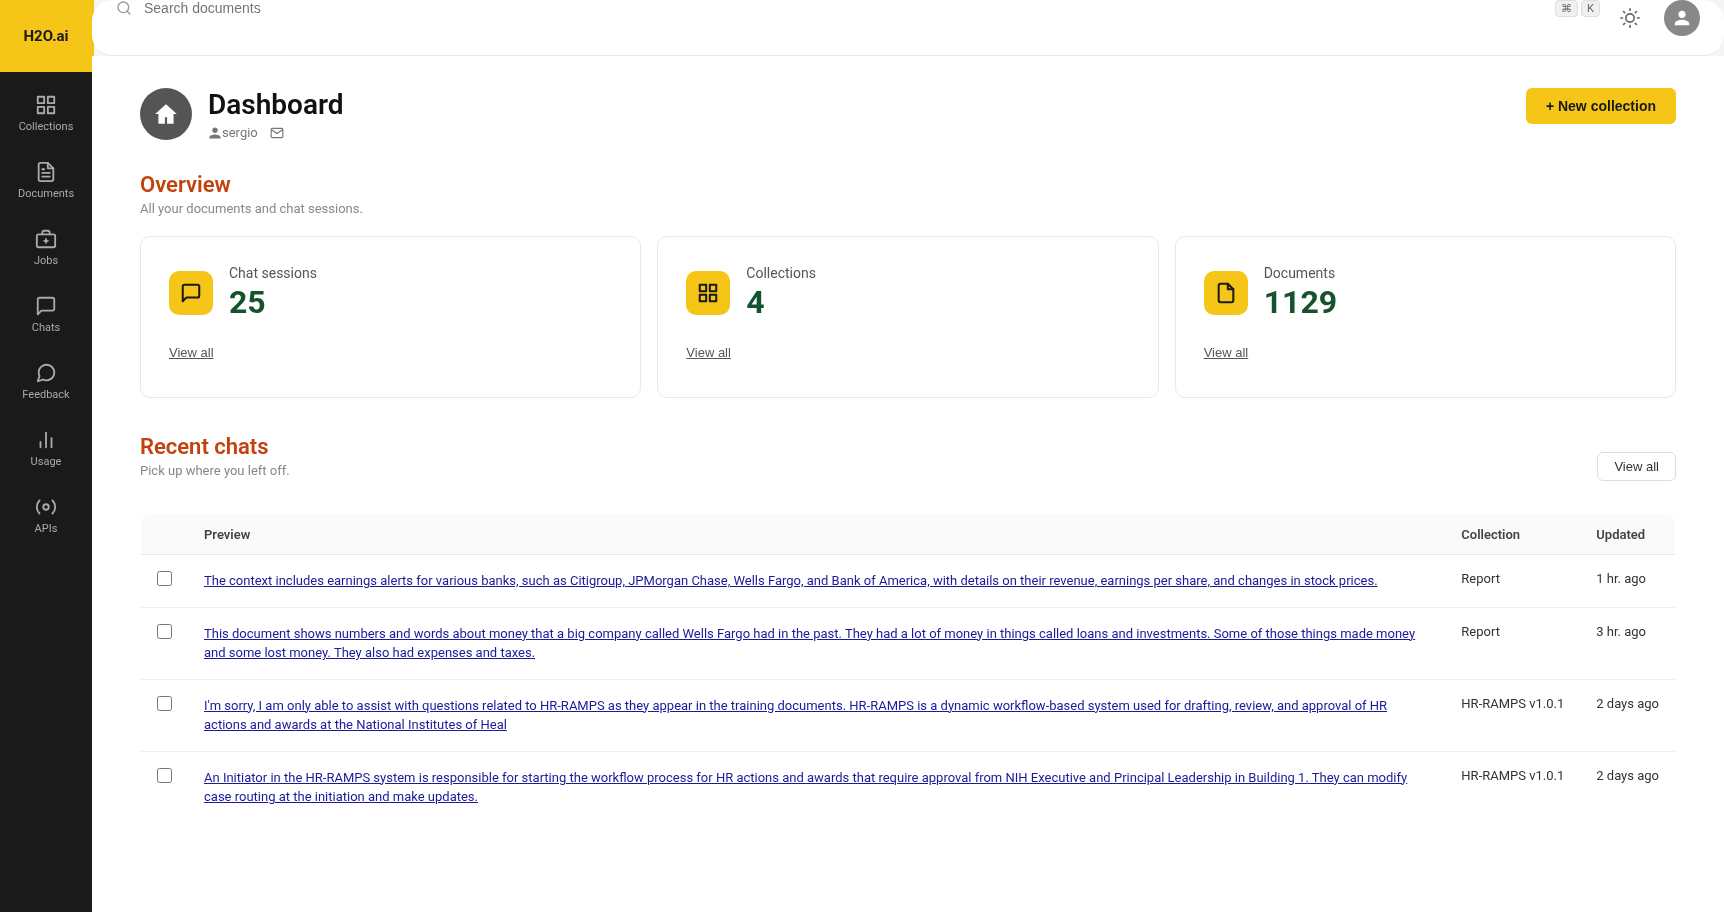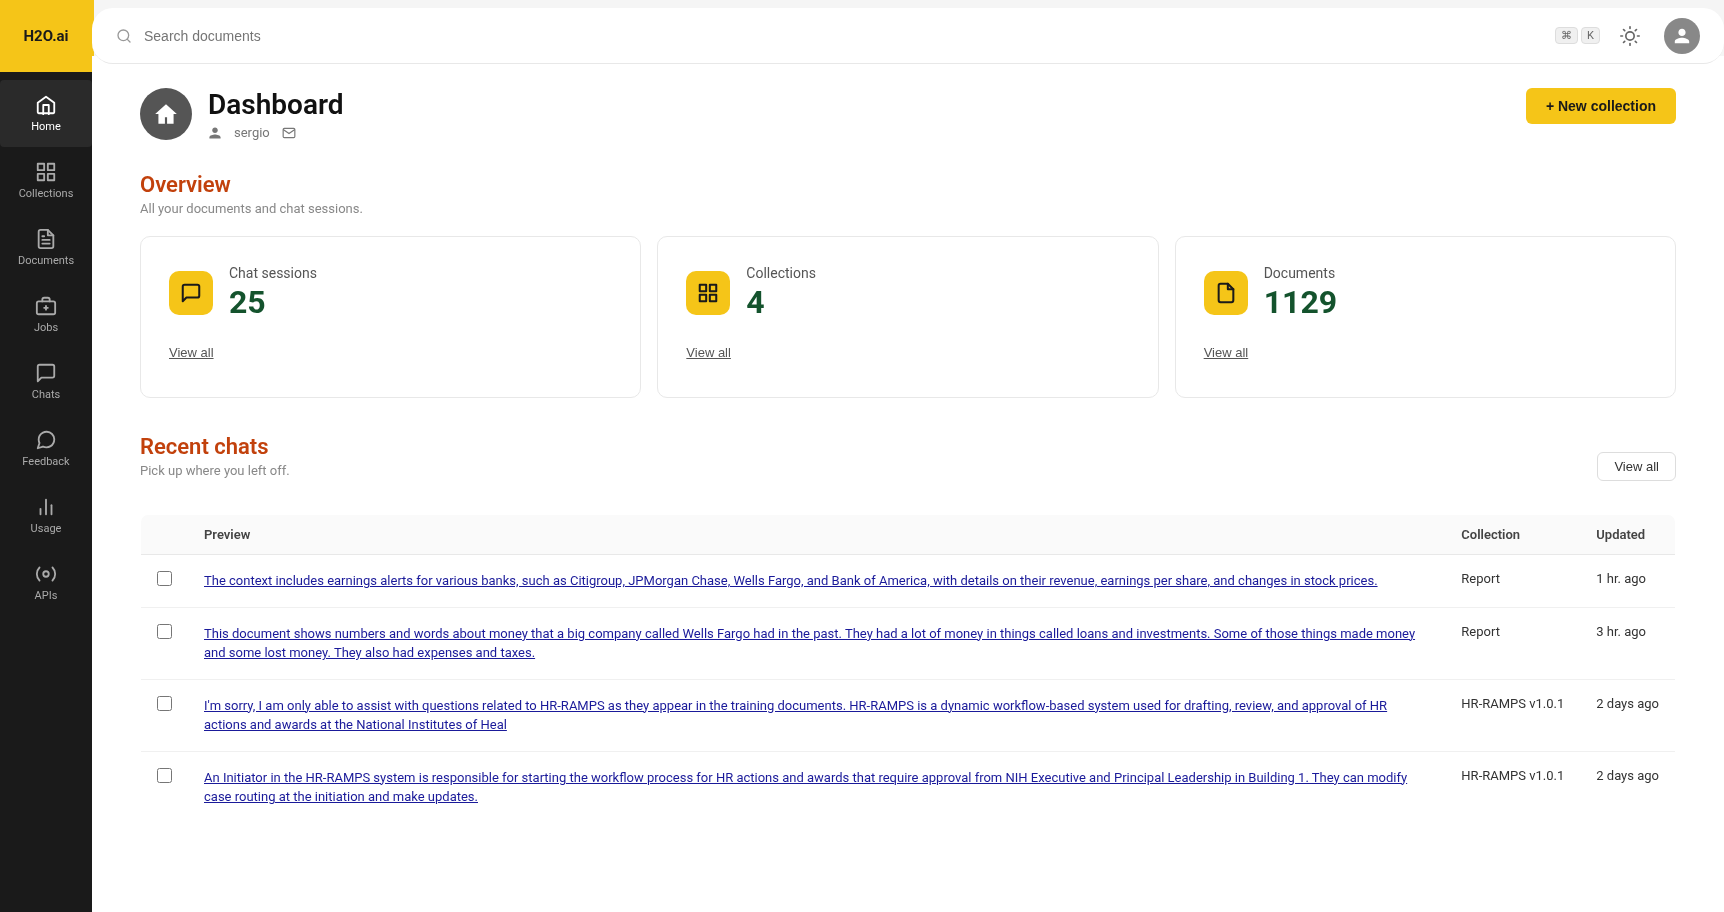--- a/index.html
+++ b/index.html
@@ -49,26 +49,26 @@
       transition: background 0.15s;
     }
     .sidebar-item.active { color: #fff; background: #2a2a2a; }
     .sidebar-item svg { width: 22px; height: 22px; }
 
     
     .topbar {
       height: 56px;
       background: #fff;
       display: flex;
-      align-items: center;
+      align-items: flex-start;
       padding: 0 24px;
       gap: 12px;
       border-bottom: 1px solid #e8e8e8;
       position: sticky;
-      top: 8px;
+      top: 0;
       z-index: 10;
       border-radius: 21px;
     }
     .search-icon-wrap { color: #999; display: flex; align-items: center; }
     .search-input {
       border: none;
       outline: none;
       font-size: 14px;
       color: #333;
       flex: 1;
@@ -162,21 +162,21 @@
       color: #111;
     }
     .dashboard-meta {
       display: flex;
       align-items: center;
       gap: 12px;
       margin-top: 4px;
       color: #777;
       font-size: 13px;
     }
-    .dashboard-meta span { display: flex; align-items: center; gap: 12px; }
+    .dashboard-meta span { display: flex; align-items: center; gap: 0; }
     .new-collection-btn {
       background: #f5c518;
       color: #1a1a1a;
       border: none;
       border-radius: 6px;
       padding: 10px 20px;
       font-size: 14px;
       font-weight: 600;
       cursor: pointer;
       display: flex;
@@ -285,27 +285,20 @@
     .updated-cell { color: #888; font-size: 13px; white-space: nowrap; }
     .row-checkbox { width: 15px; height: 15px; cursor: pointer; }
   </style>
 </head>
 <body>
 
 <div class="sidebar">
   <div class="sidebar-logo">H2O.ai</div>
   <nav class="sidebar-nav">
 
-    <div class="sidebar-item active">
-      <svg viewBox="0 0 24 24" fill="none" stroke="currentColor" stroke-width="2" stroke-linecap="round" stroke-linejoin="round">
-        <path d="M3 9.5L12 3l9 6.5V20a1 1 0 0 1-1 1H4a1 1 0 0 1-1-1V9.5z"></path>
-        <polyline points="9 22 9 12 15 12 15 22"></polyline>
-      </svg>
-      <span>Home</span>
-    </div>
 
     <div class="sidebar-item">
       <svg viewBox="0 0 24 24" fill="none" stroke="currentColor" stroke-width="2" stroke-linecap="round" stroke-linejoin="round">
         <rect x="3" y="3" width="7" height="7"></rect>
           <rect x="14" y="3" width="7" height="7"></rect>
         <rect x="14" y="14" width="7" height="7"></rect>
           <rect x="3" y="14" width="7" height="7"></rect>
       </svg>
       <span>Collections</span>
     </div>

